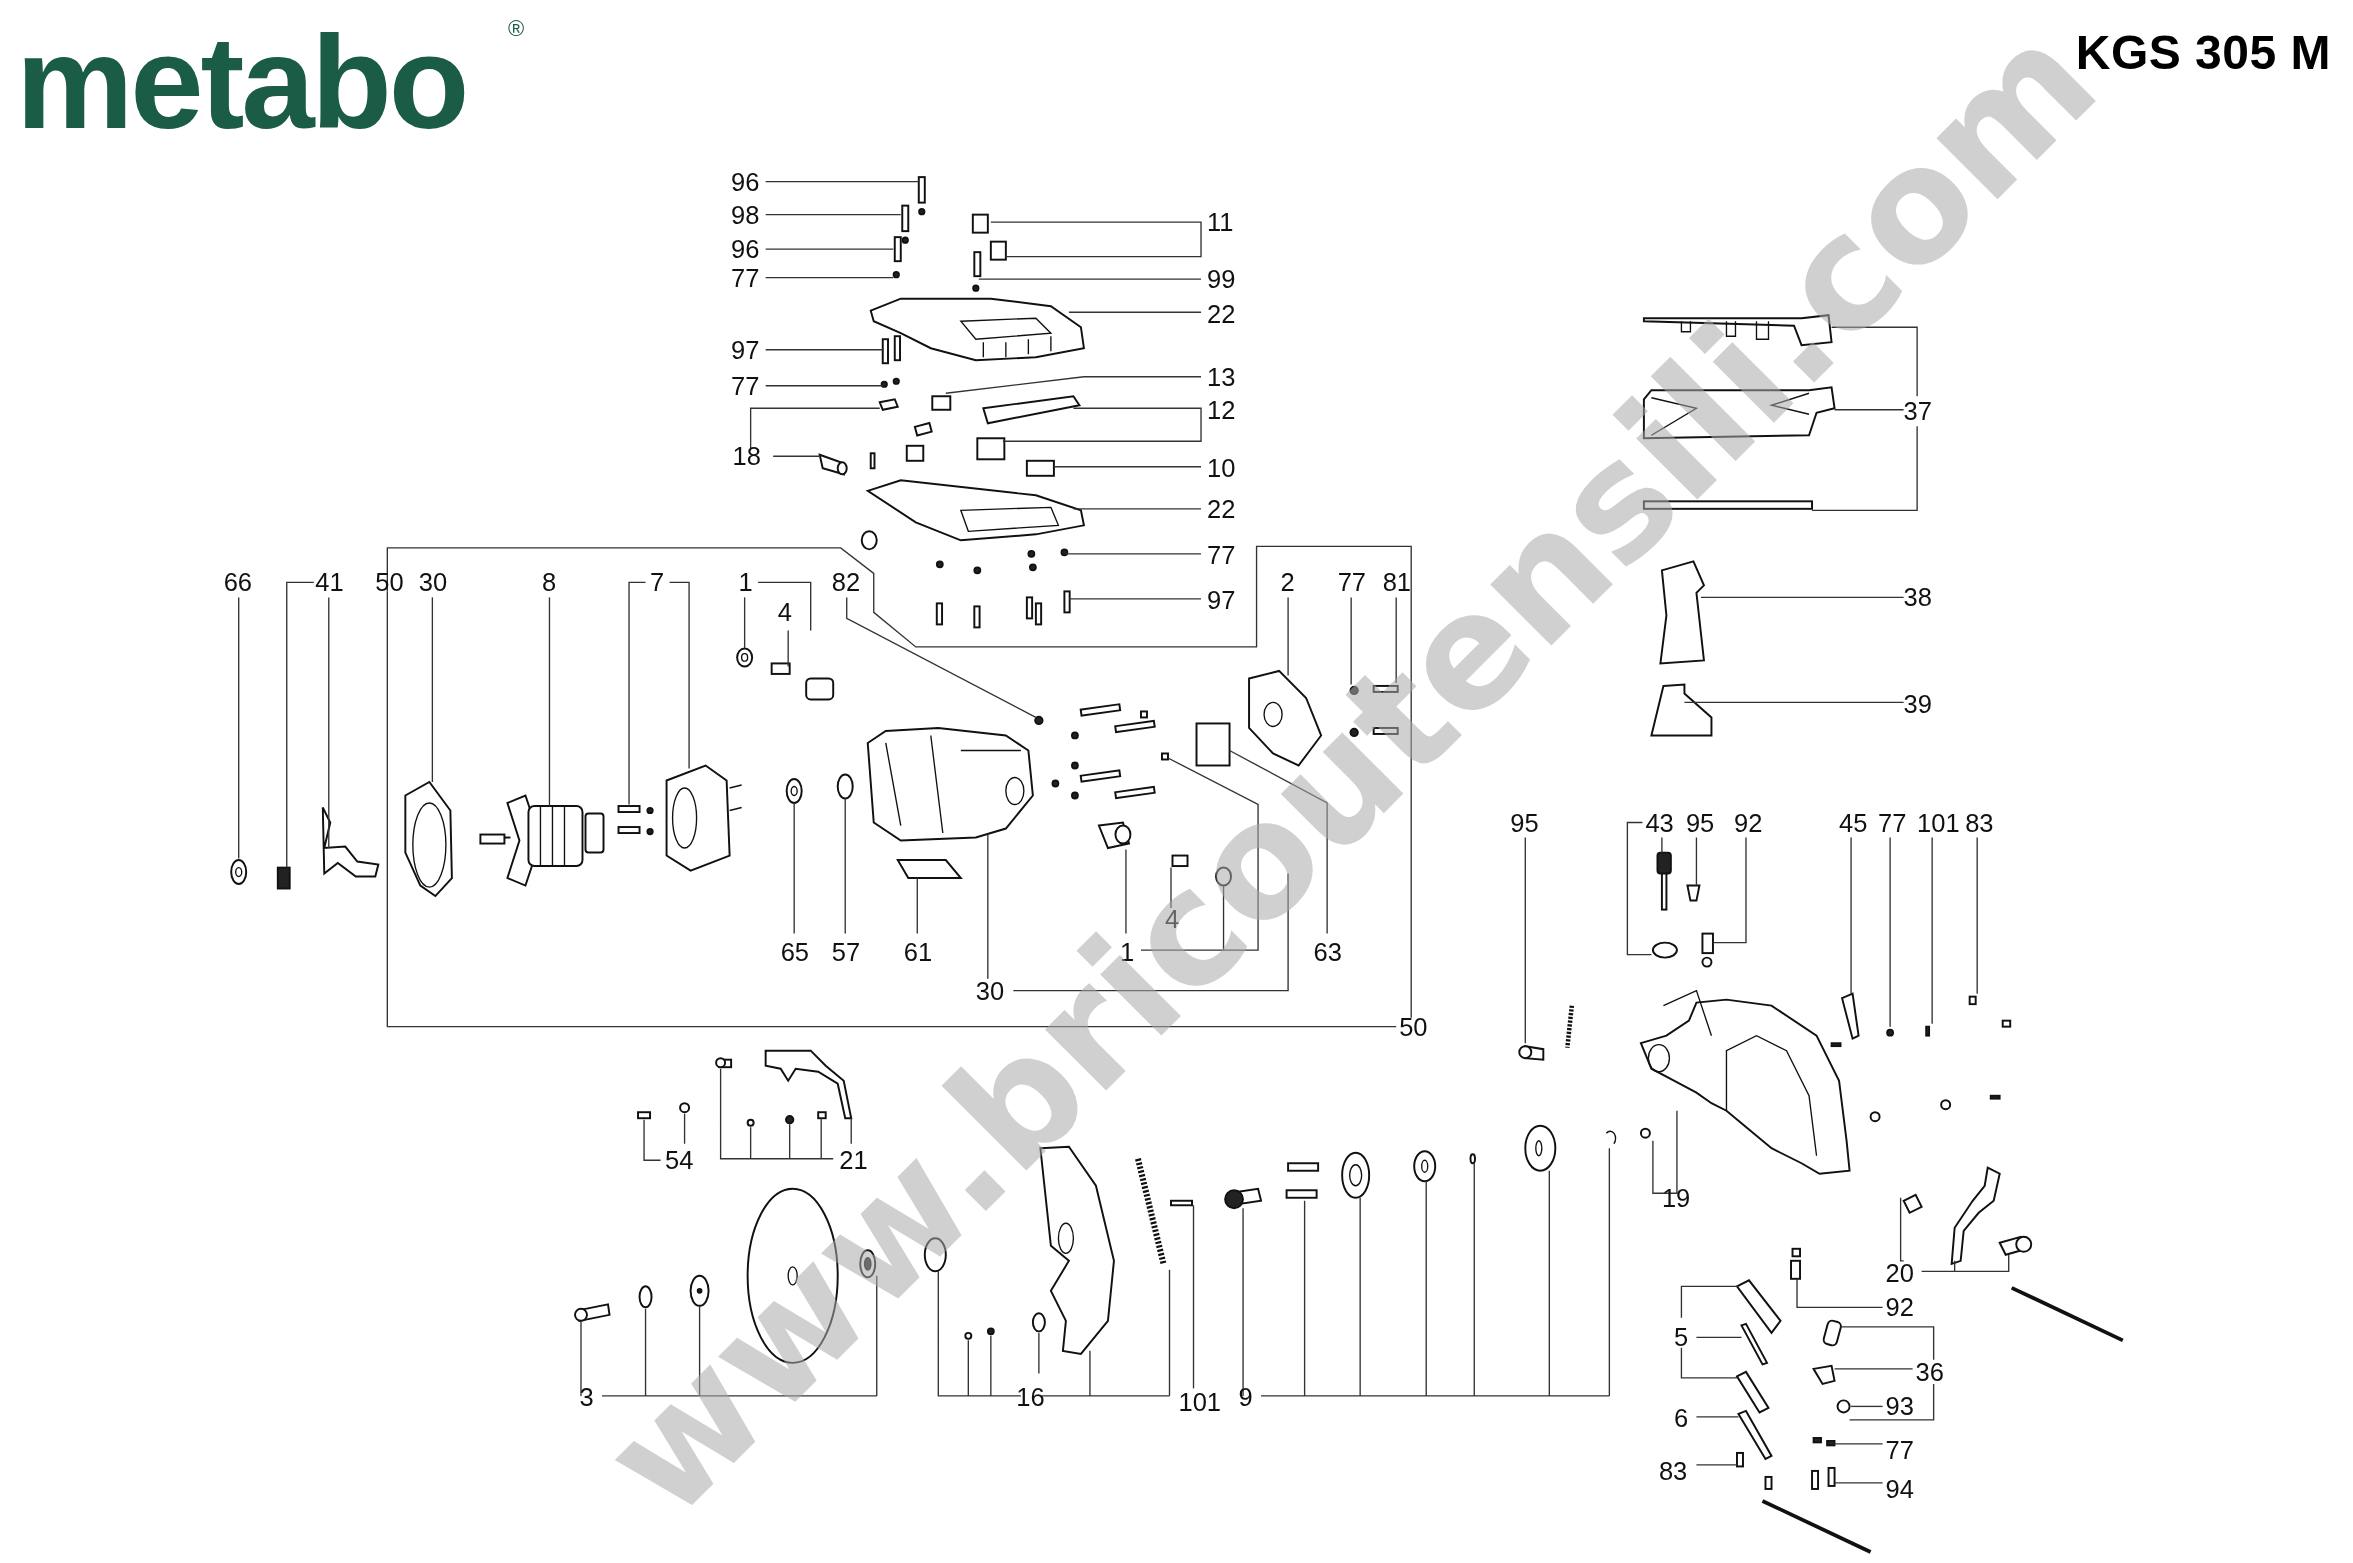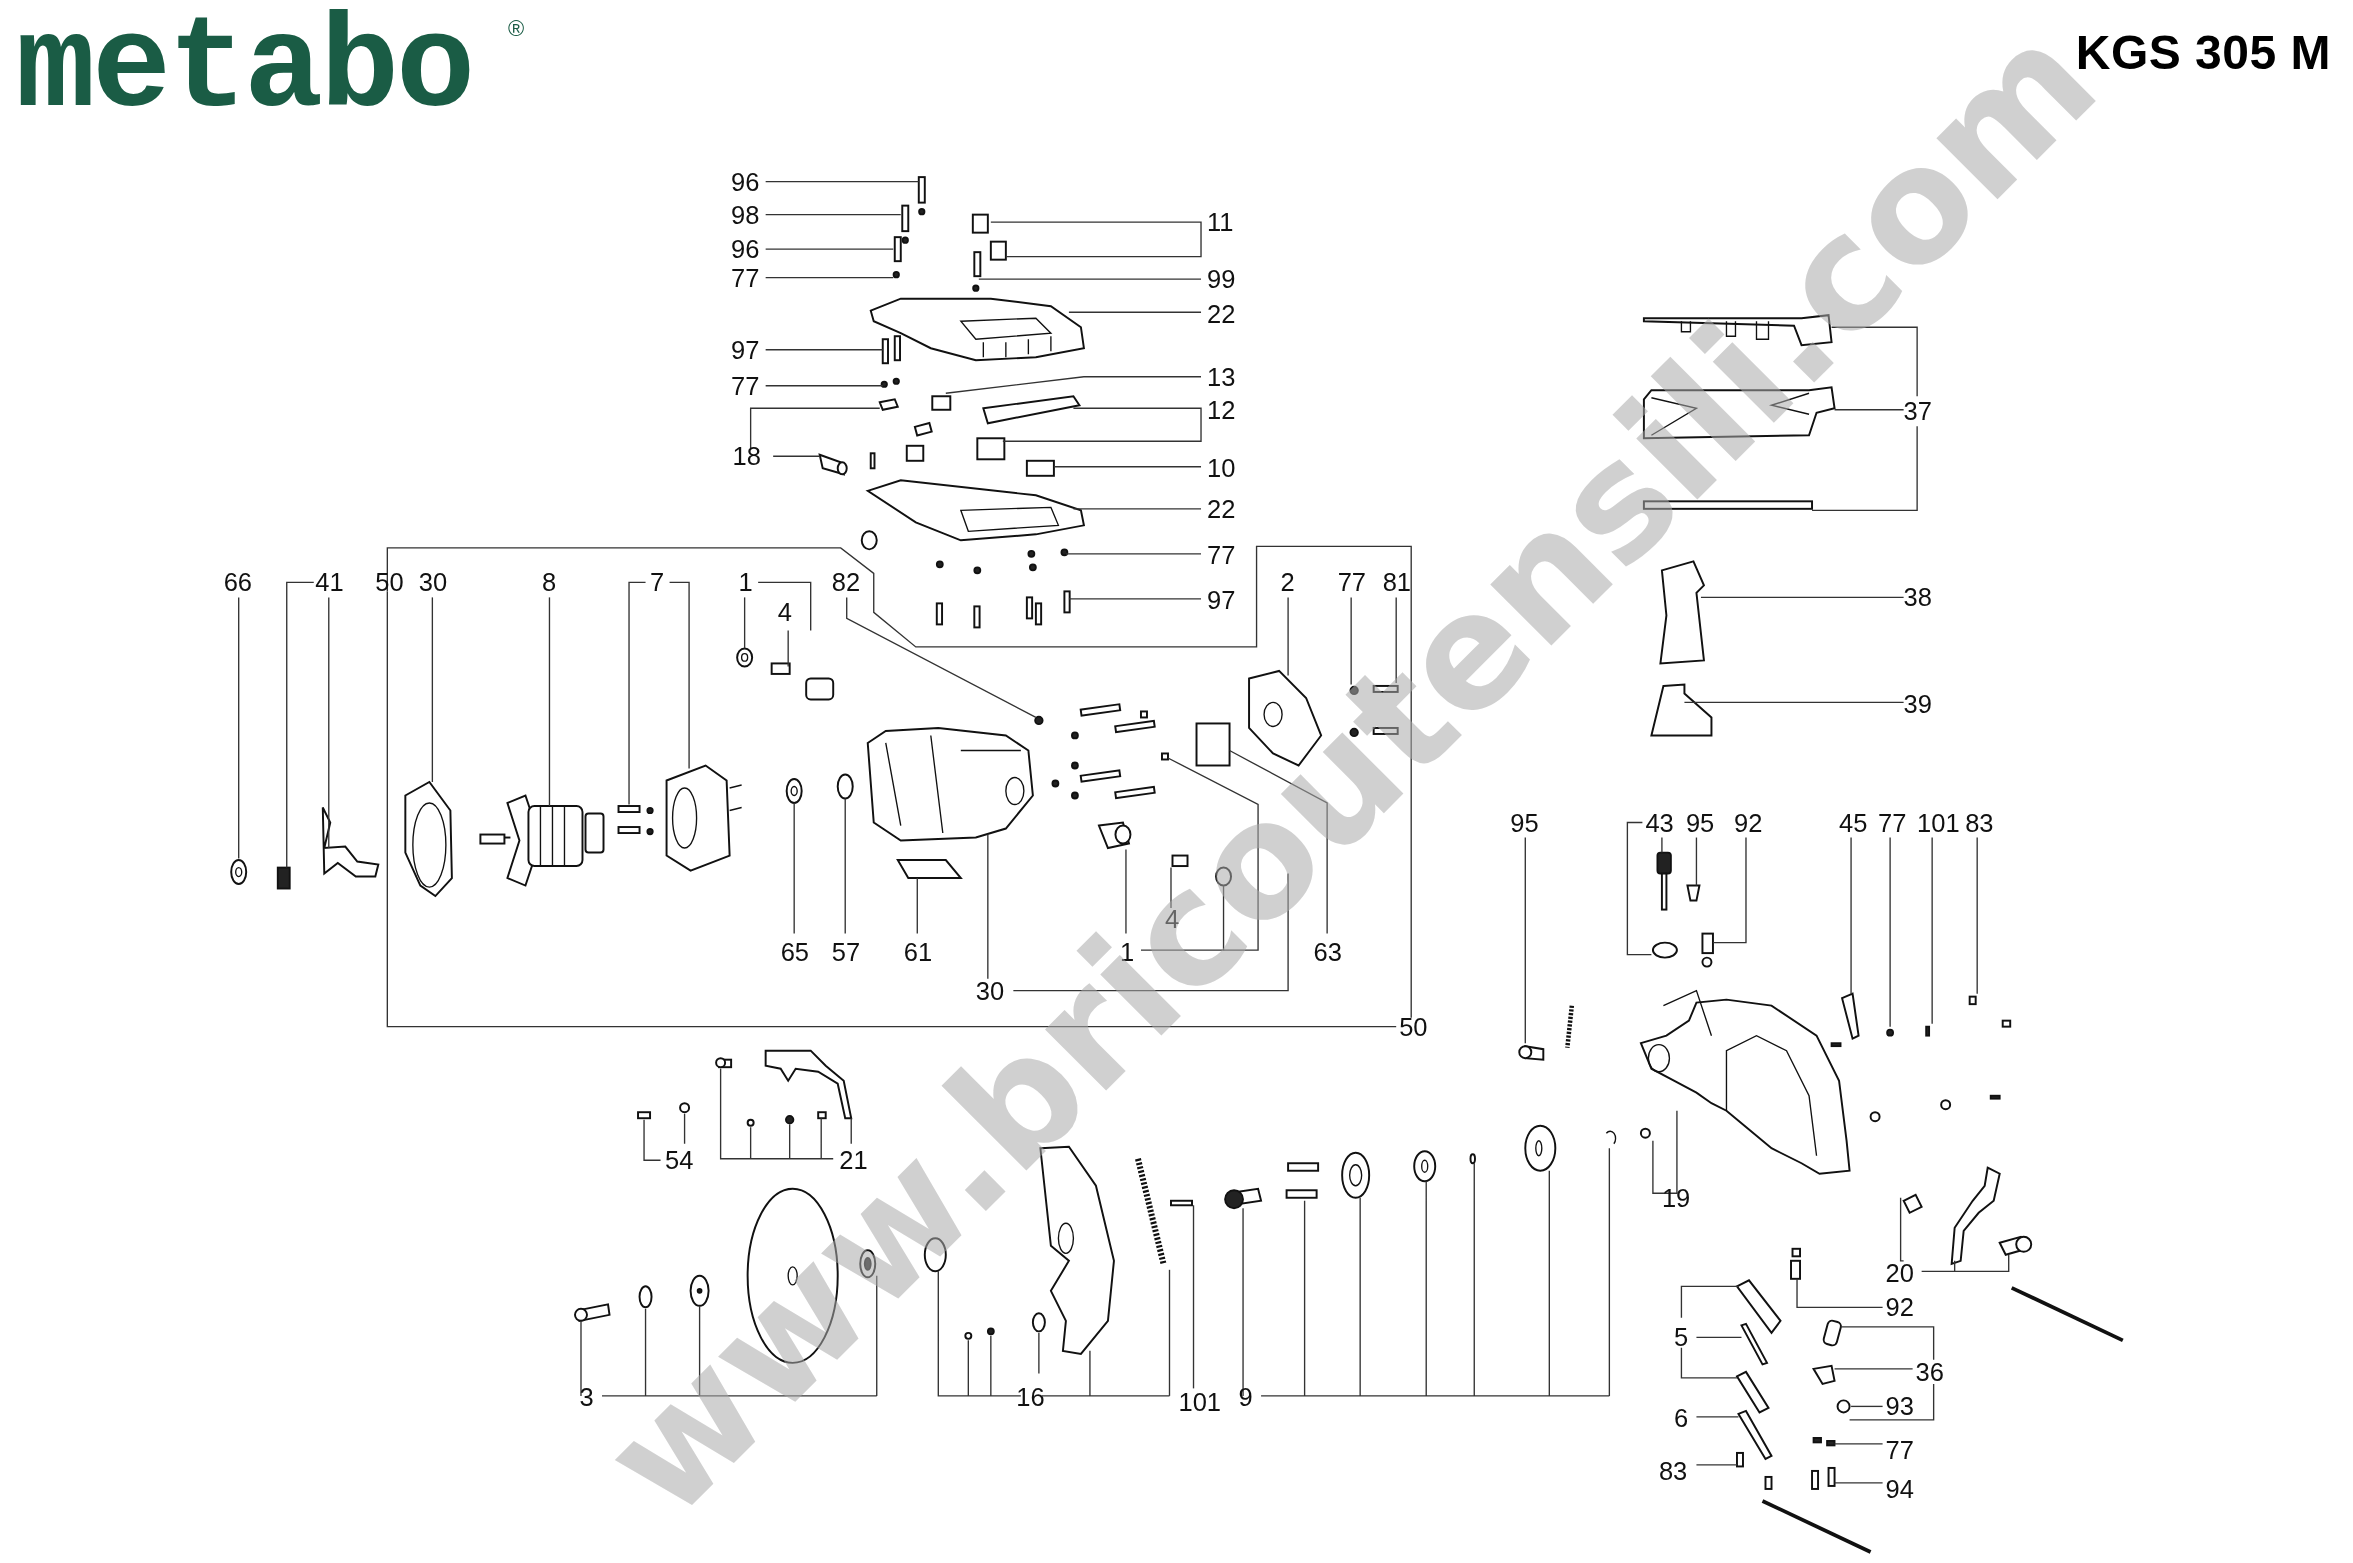--- a/index.html
+++ b/index.html
@@ -1,20 +1,20 @@
 <!DOCTYPE html>
 <html style="font-size:8.4px"><head>
 <meta charset="utf-8">
 <style>
   html, body { margin: 0; padding: 0; background: #ffffff; }
   body { width: 2354px; height: 1564px; overflow: hidden; position: relative; font-family: "Liberation Sans", sans-serif; }
   #stage { position: absolute; left: 0; top: 0; width: 2354px; height: 1564px; }
   .brand {
-    position: absolute; left: 16px; top: 4px;
-    font-family: Liberation Mono, monospace; font-weight: bold;
+    position: absolute; left: 16px; top: 17px;
+    font-family: Liberation Sans, sans-serif; font-weight: bold;
     font-size: 132px; line-height: 1; letter-spacing: -3.2px;
     color: #1a5c45;
   }
   .brand-reg {
     position: absolute; left: 508px; top: 16px;
     font-family: "Liberation Sans", sans-serif; font-size: 22px; color: #1a5c45;
   }
   .model {
     position: absolute; right: 23px; top: 25px;
     font-family: "Liberation Sans", sans-serif; font-weight: bold;

